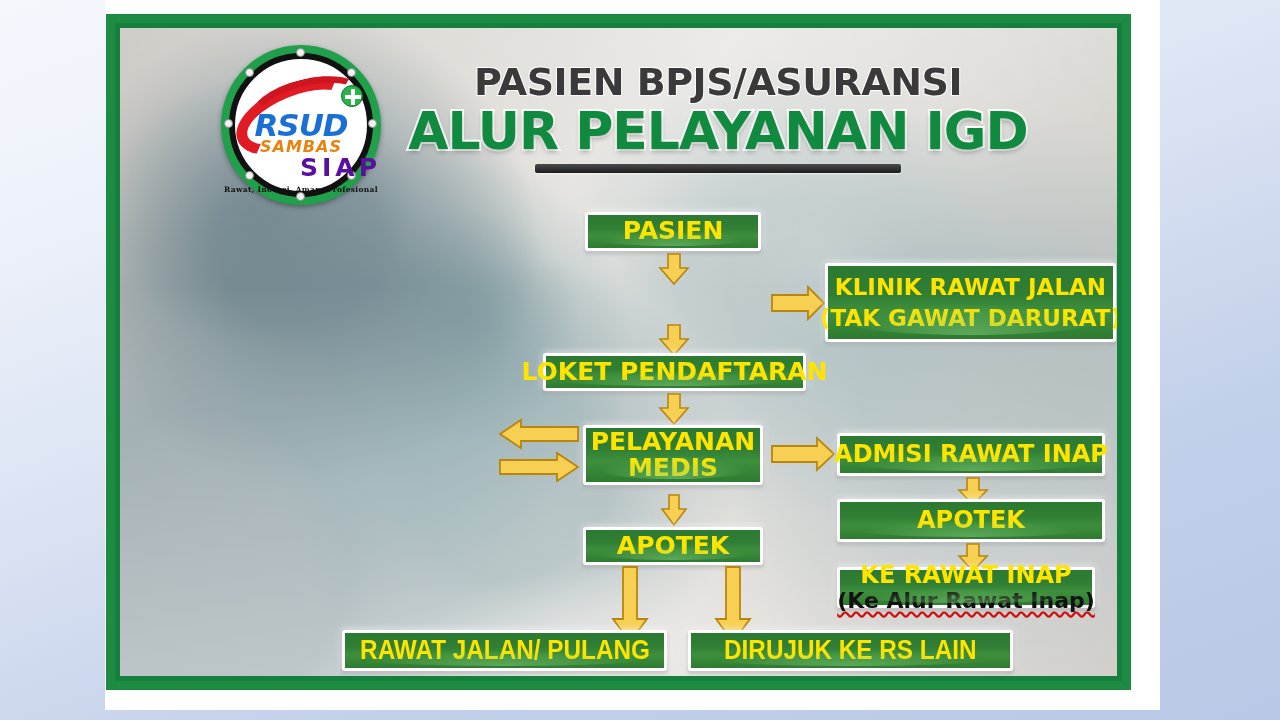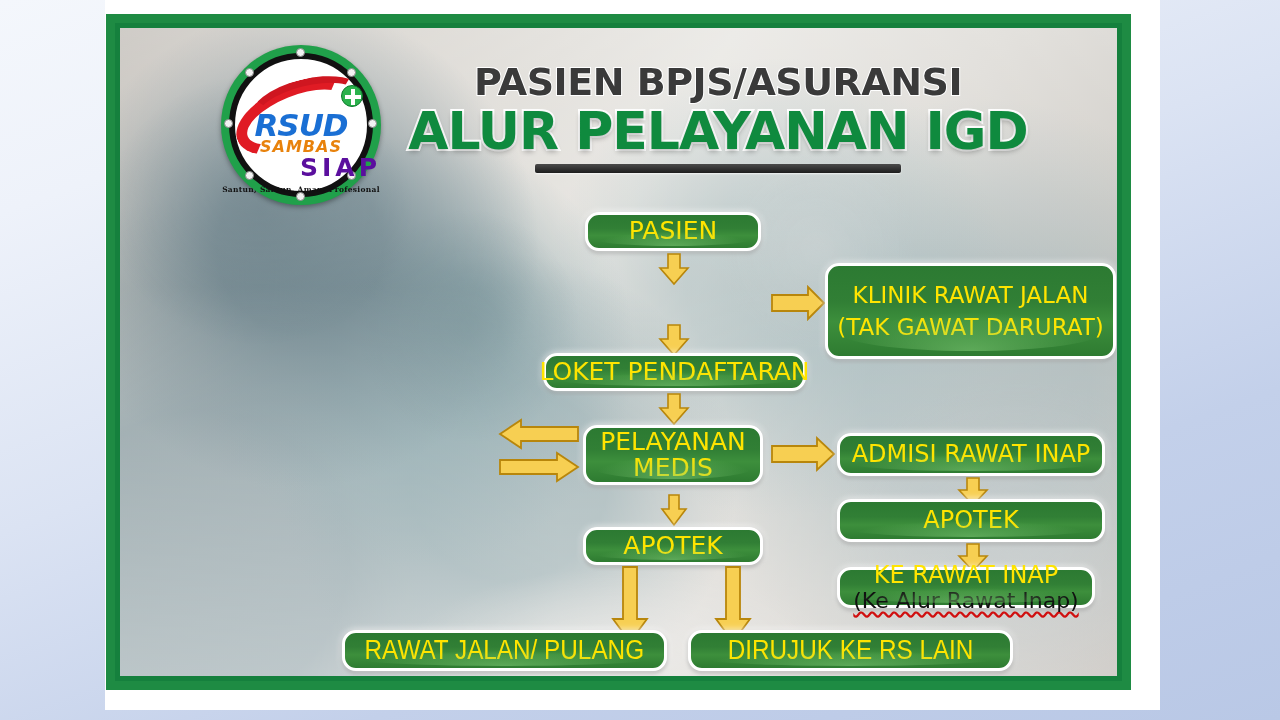--- a/index.html
+++ b/index.html
@@ -144,24 +144,24 @@
     background:linear-gradient(180deg,#4b4b4b,#1d1d1d);
     border-radius:2px;
     box-shadow:0 1px 2px rgba(255,255,255,.7);
   }
 
   
   .box {
     position:absolute;
     background:linear-gradient(180deg,#2c7a32 0%,#317f35 40%,#3d8f3c 62%,#2e7b31 100%);
     border:3px solid #ffffff;
-    border-radius:14px;
+    border-radius:3px;
     color:#ffe400;
     font-family:"DejaVu Sans", sans-serif;
-    font-weight:normal;
+    font-weight:bold;
     display:flex; flex-direction:column;
     align-items:center; justify-content:center;
     box-shadow:0 0 7px rgba(255,255,255,.85), 0 2px 4px rgba(0,0,0,.35);
     line-height:1.05;
   }
   .box .ln { display:block; white-space:nowrap; }
   .box.cond .ln { font-family:"Liberation Sans", sans-serif; transform:scaleX(.9); }
 
   
   .arrow { position:absolute; }
@@ -198,21 +198,21 @@
       <div class="rivet" style="left:75px;top:147px;"></div>
       <div class="rivet" style="left:24px;top:126px;"></div>
       <div class="rivet" style="left:3px;top:74px;"></div>
       <div class="rivet" style="left:24px;top:23px;"></div>
       <div class="swoosh"></div>
       <div class="swoosh2"></div>
       <div class="cross"></div>
       <div class="rsud">RSUD</div>
       <div class="sambas">SAMBAS</div>
       <div class="siap">SIAP</div>
-      <div class="motto">Santun, Santun, Aman, Profesional</div>
+      <div class="motto">Rawat, Inovasi, Aman, Profesional</div>
     </div>
 
     <div id="title-wrap">
       <div id="title-sub">PASIEN BPJS/ASURANSI</div>
       <div id="title-main">ALUR PELAYANAN IGD</div>
       <div id="title-rule"></div>
     </div>
 
     <div class="box" style="left:465px; top:184px; width:176px; height:39px; font-size:25px;">
       <span class="ln">PASIEN</span>
@@ -266,21 +266,21 @@
         <polygon points="12,0 26,0 26,52 36,52 19,75 2,52 12,52" fill="#f7cf52" stroke="#b8860b" stroke-width="1.8"></polygon>
       </svg>
     </div>
 
     <div class="arrow" style="left:652px; top:258px;">
       <svg width="53" height="34" viewBox="0 0 53 34">
         <polygon points="0,9 36,9 36,1 52,17 36,33 36,25 0,25" fill="#f7cf52" stroke="#b8860b" stroke-width="1.8"></polygon>
       </svg>
     </div>
 
-    <div class="box" style="left:705px; top:235px; width:291px; height:96px; font-size:23px;">
+    <div class="box" style="left:705px; top:235px; width:291px; height:79px; font-size:23px;">
       <span class="ln">KLINIK RAWAT JALAN</span>
       <span class="ln" style="margin-top:7px;">(TAK GAWAT DARURAT)</span>
     </div>
 
 
     <div class="arrow" style="left:379px; top:391px;">
       <svg width="80" height="30" viewBox="0 0 80 30">
         <polygon points="79,8 22,8 22,1 1,15 22,29 22,22 79,22" fill="#f7cf52" stroke="#b8860b" stroke-width="1.8"></polygon>
       </svg>
     </div>

